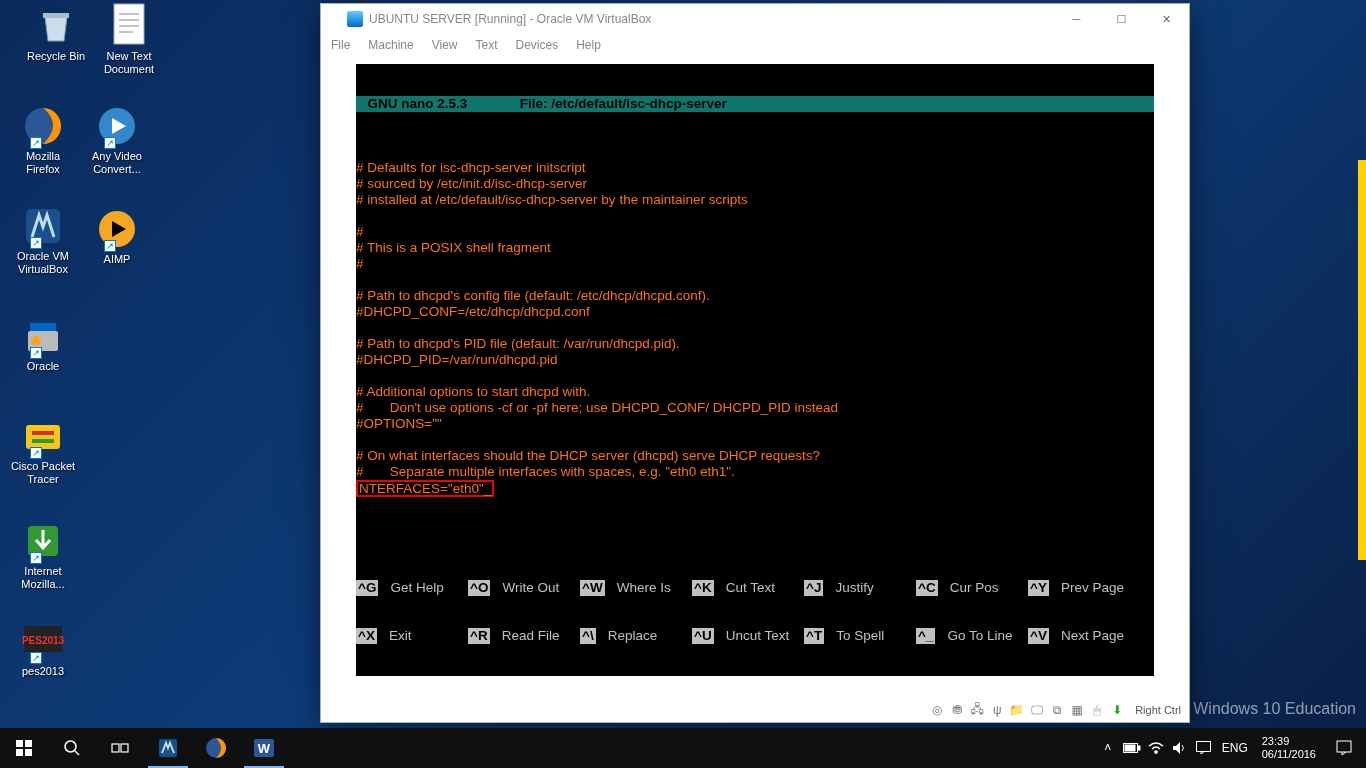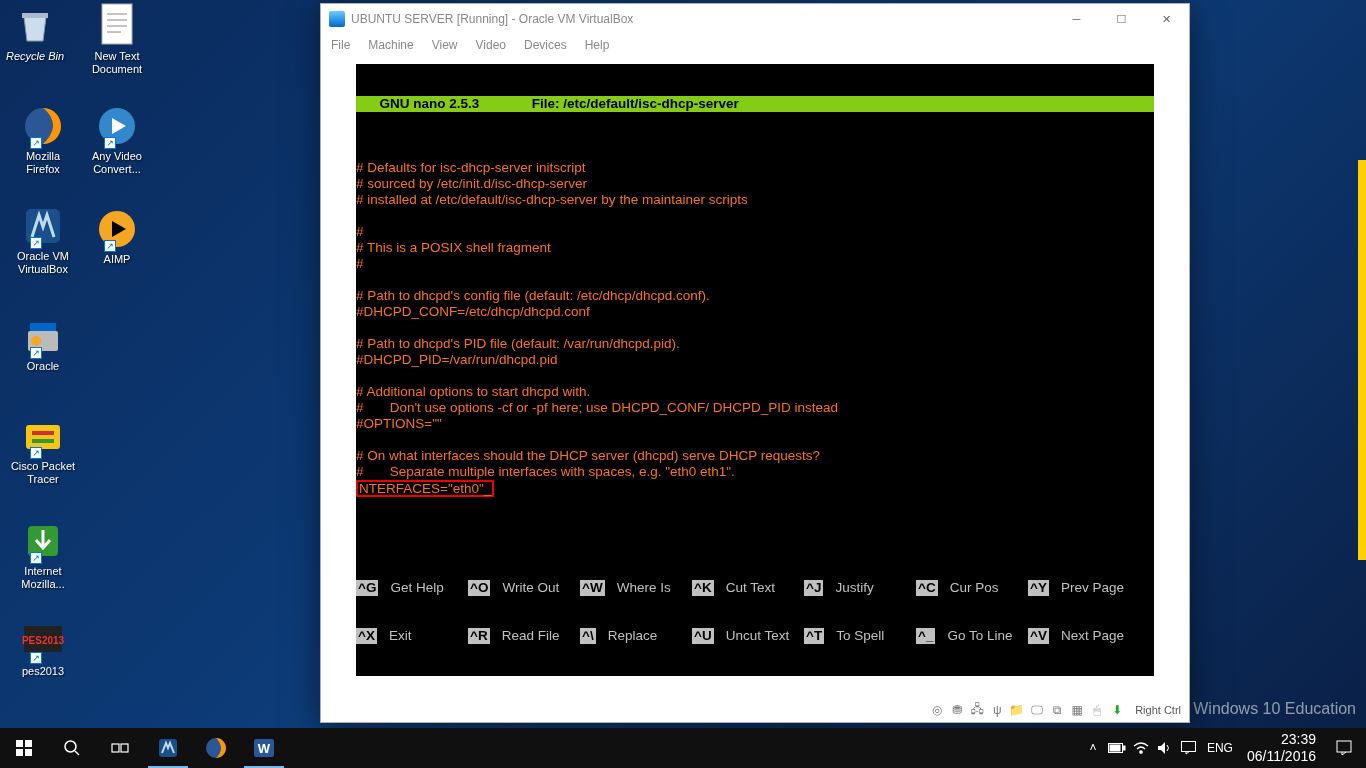--- a/index.html
+++ b/index.html
@@ -4,29 +4,29 @@
 <style>
 * { margin:0; padding:0; box-sizing:border-box; font-family:"Segoe UI",Tahoma,sans-serif; }
 body { width:1366px; height:768px; background:linear-gradient(135deg,#0a2a5c 0%,#0d3d7a 50%,#0a1f45 100%); position:relative; overflow:hidden; user-select:none; }
 .desktop { position:absolute; top:0; left:0; width:100%; height:calc(100% - 40px); }
 .icon { position:absolute; width:70px; text-align:center; color:#fff; font-size:11px; cursor:pointer; }
 .icon-img { width:42px; height:42px; margin:0 auto 3px; display:flex; align-items:center; justify-content:center; font-size:32px; }
 .icon-label { text-shadow:1px 1px 2px rgba(0,0,0,.8); line-height:1.2; }
 .shortcut { position:absolute; bottom:-2px; left:8px; width:12px; height:12px; background:#fff; border:1px solid #0078d7; font-size:9px; color:#0078d7; display:flex; align-items:center; justify-content:center; }
 
 .vm-window { position:absolute; left:320px; top:3px; width:870px; height:720px; background:#fff; border:1px solid #b0b0b0; box-shadow:0 5px 30px rgba(0,0,0,.5); }
-.titlebar { height:30px; display:flex; align-items:center; padding:0 0 0 8px; color:#888; font-size:12px; }
+.titlebar { height:30px; display:flex; align-items:center; padding:0 0 0 8px; color:#888; font-size:12px;margin-left:18px; }
 .titlebar-icon { width:16px; height:16px; margin-right:6px; background:linear-gradient(#6cf,#06c); border-radius:2px; }
 .titlebar-text { flex:1; }
 .winbtn { width:45px; height:30px; display:flex; align-items:center; justify-content:center; color:#666; font-size:11px; cursor:pointer; }
 .menubar { height:22px; display:flex; align-items:center; padding:0 10px; color:#888; font-size:12px; gap:18px; }
 .menubar span { cursor:pointer; }
 
 .vm-content { position:absolute; left:35px; top:60px; right:35px; height:612px; background:#000; color:#b0b0b0; font-family:"Courier New",monospace; font-size:13.5px; line-height:16px; padding:0; overflow:hidden; white-space:pre; }
-.nano-header { background:#84cc16; color:#000; height:16px; padding:0 16px; font-weight:bold; }
+.nano-header { background:#0f766e; color:#000; height:16px; padding:0 4px; font-weight:bold; }
 .nano-body { padding:0 0 0 0; color:#f97316; }
 .nano-body div { height:16px; }
 .hl-red { border:2px solid #e00; display:inline-block; padding:0 1px; line-height:13px; }
 .nano-footer { position:absolute; bottom:0; left:0; right:0; }
 .nano-footer-row { display:flex; height:16px; }
 .nk { display:flex; width:112px; }
 .nk .key { background:#c0c0c0; color:#000; padding:0 2px; font-weight:bold; }
 .nk .lbl { margin-left:12px; color:#c0c0c0; }
 
 .statusbar { position:absolute; bottom:0; right:0; height:24px; display:flex; align-items:center; padding:0 8px; gap:4px; font-size:11px; color:#555; }
@@ -37,39 +37,39 @@
 .edge-bar { position:absolute; right:0; top:160px; width:8px; height:400px; background:#ffd000; }
 
 .taskbar { position:absolute; bottom:0; left:0; width:100%; height:40px; background:#101010; display:flex; align-items:center; color:#fff; }
 .tb-btn { width:48px; height:40px; display:flex; align-items:center; justify-content:center; font-size:18px; cursor:pointer; }
 .start { font-size:16px; }
 .tb-app { width:48px; height:40px; display:flex; align-items:center; justify-content:center; cursor:pointer; position:relative; }
 .tb-app.active::after { content:""; position:absolute; bottom:0; left:4px; right:4px; height:2px; background:#76b9ed; }
 .tray { margin-left:auto; display:flex; align-items:center; height:100%; padding:0 2px; font-size:12px; }
 .tray-icon { width:24px; display:flex; align-items:center; justify-content:center; cursor:pointer; height:40px; }
 .lang { padding:0 6px; cursor:pointer; }
-.clock { text-align:right; padding:0 8px; font-size:14px; line-height:1.2; cursor:pointer; }
+.clock { text-align:left; padding:0 8px; font-size:11px; line-height:1.2; cursor:pointer; }
 .notif { width:40px; display:flex; align-items:center; justify-content:center; cursor:pointer; height:40px; }
 
 svg { display:block; }
 </style>
 </head>
 <body>
 
 <div class="desktop">
-    <div class="icon" style="left: 0; top: 5px; font-style: italic;">
+    <div class="icon" style="left: 21px; top: 5px;">
       <div class="icon-img" style="position:relative">
         <svg width="42" height="42" viewBox="0 0 42 42">
           <path d="M10 12 L32 12 L29 36 L13 36 Z" fill="#cde" stroke="#89a"></path>
           <rect x="8" y="8" width="26" height="5" fill="#abc"></rect>
         </svg>
       </div>
       <div class="icon-label">Recycle Bin</div>
     </div>
-    <div class="icon" style="left: 82px; top: 5px;">
+    <div class="icon" style="left: 94px; top: 5px;">
       <div class="icon-img" style="position:relative">
         <svg width="42" height="48" viewBox="0 0 42 48">
           <rect x="6" y="2" width="30" height="40" fill="#fff" stroke="#aaa"></rect>
           <line x1="11" y1="12" x2="31" y2="12" stroke="#888"></line>
           <line x1="11" y1="18" x2="31" y2="18" stroke="#888"></line>
           <line x1="11" y1="24" x2="31" y2="24" stroke="#888"></line>
           <line x1="11" y1="30" x2="25" y2="30" stroke="#888"></line>
         </svg>
       </div>
       <div class="icon-label">New Text Document</div>
@@ -166,21 +166,21 @@
     <div class="titlebar-icon"></div>
     <div class="titlebar-text">UBUNTU SERVER [Running] - Oracle VM VirtualBox</div>
     <div class="winbtn">─</div>
     <div class="winbtn">☐</div>
     <div class="winbtn close-btn">✕</div>
   </div>
   <div class="menubar">
     <span>File</span>
     <span>Machine</span>
     <span>View</span>
-    <span>Video</span>
+    <span>Text</span>
     <span>Devices</span>
     <span>Help</span>
   </div>
 
   <div class="vm-content">
     <div class="nano-header"><span>  GNU nano 2.5.3</span>              <span>File: /etc/default/isc-dhcp-server               </span></div>
     <div class="nano-body" id="nano-body"><div></div><div># Defaults for isc-dhcp-server initscript</div><div># sourced by /etc/init.d/isc-dhcp-server</div><div># installed at /etc/default/isc-dhcp-server by the maintainer scripts</div><div></div><div>#</div><div># This is a POSIX shell fragment</div><div>#</div><div></div><div># Path to dhcpd's config file (default: /etc/dhcp/dhcpd.conf).</div><div>#DHCPD_CONF=/etc/dhcp/dhcpd.conf</div><div></div><div># Path to dhcpd's PID file (default: /var/run/dhcpd.pid).</div><div>#DHCPD_PID=/var/run/dhcpd.pid</div><div></div><div># Additional options to start dhcpd with.</div><div>#       Don't use options -cf or -pf here; use DHCPD_CONF/ DHCPD_PID instead</div><div>#OPTIONS=""</div><div></div><div># On what interfaces should the DHCP server (dhcpd) serve DHCP requests?</div><div>#       Separate multiple interfaces with spaces, e.g. "eth0 eth1".</div><div><span class="hl-red">NTERFACES="eth0"_</span></div></div>
     <div class="nano-footer">
       <div class="nano-footer-row" id="nf1"><div class="nk"><span class="key">^G</span><span class="lbl">Get Help</span></div><div class="nk"><span class="key">^O</span><span class="lbl">Write Out</span></div><div class="nk"><span class="key">^W</span><span class="lbl">Where Is</span></div><div class="nk"><span class="key">^K</span><span class="lbl">Cut Text</span></div><div class="nk"><span class="key">^J</span><span class="lbl">Justify</span></div><div class="nk"><span class="key">^C</span><span class="lbl">Cur Pos</span></div><div class="nk"><span class="key">^Y</span><span class="lbl">Prev Page</span></div></div>
       <div class="nano-footer-row" id="nf2"><div class="nk"><span class="key">^X</span><span class="lbl">Exit</span></div><div class="nk"><span class="key">^R</span><span class="lbl">Read File</span></div><div class="nk"><span class="key">^\</span><span class="lbl">Replace</span></div><div class="nk"><span class="key">^U</span><span class="lbl">Uncut Text</span></div><div class="nk"><span class="key">^T</span><span class="lbl">To Spell</span></div><div class="nk"><span class="key">^_</span><span class="lbl">Go To Line</span></div><div class="nk"><span class="key">^V</span><span class="lbl">Next Page</span></div></div>

